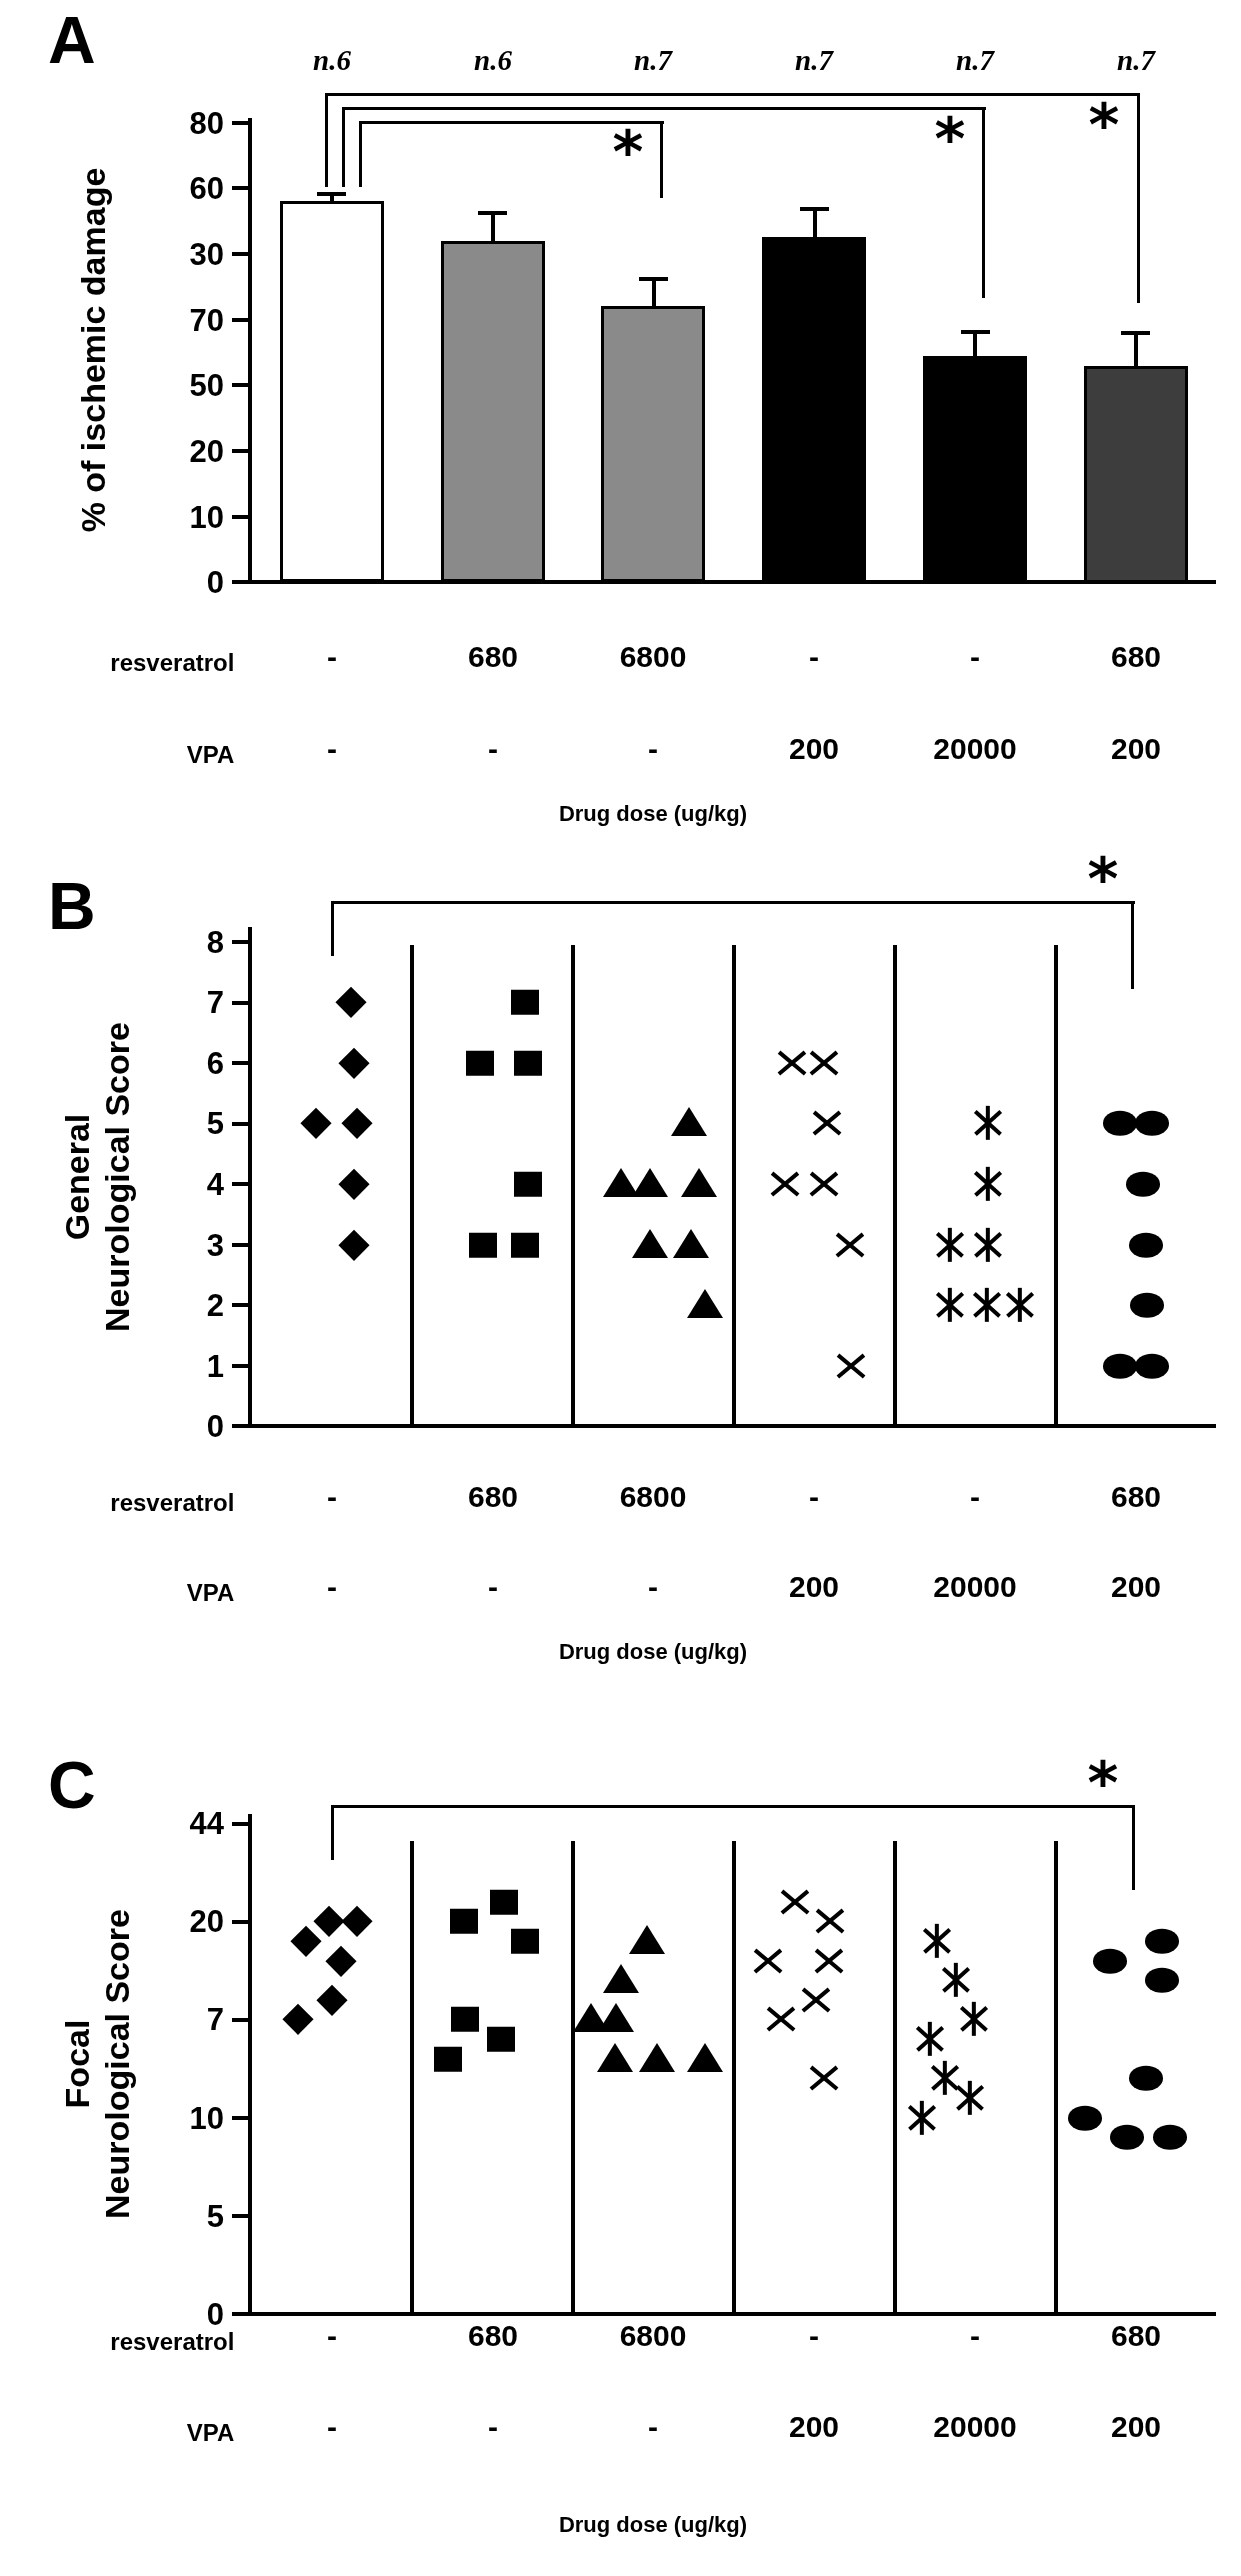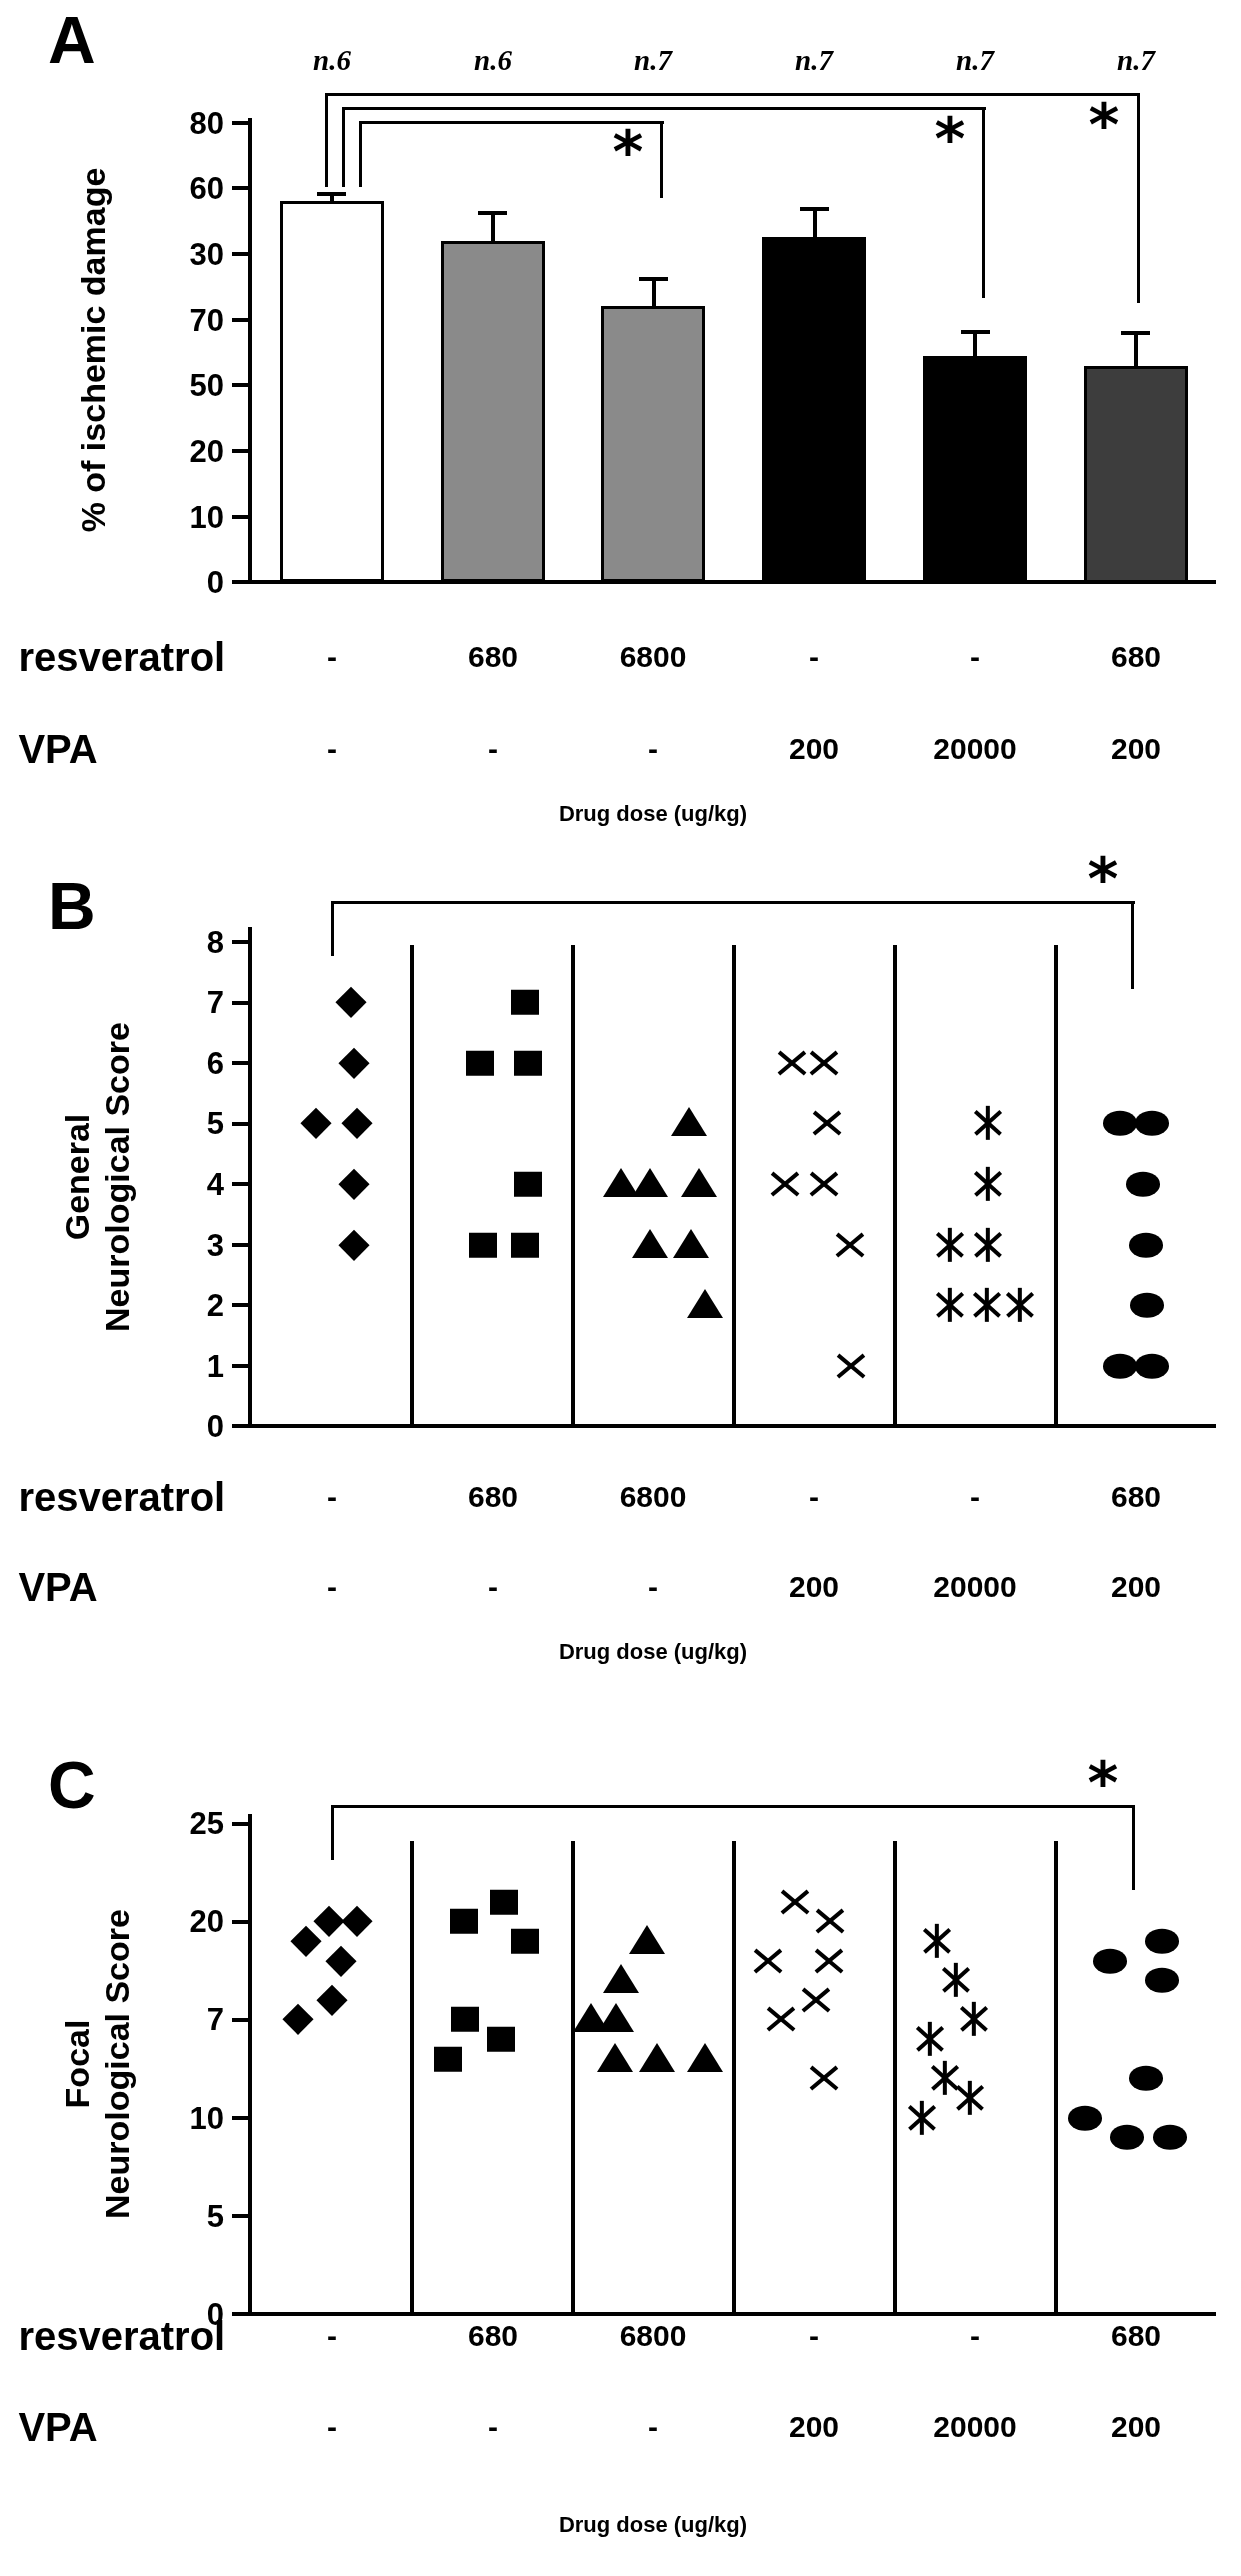--- a/index.html
+++ b/index.html
@@ -7,22 +7,22 @@
        font-family:"Liberation Sans",sans-serif;color:#000;}
   .plab{position:absolute;left:48px;width:98px;font-size:66px;font-weight:bold;line-height:1;}
   .ylab{position:absolute;transform:translate(-50%,-50%) rotate(-90deg);transform-origin:center;
         font-size:34px;font-weight:bold;text-align:center;white-space:pre-line;line-height:1.18;width:735px;}
   .tickline{position:absolute;background:#000;}
   .ticklabel{position:absolute;width:80px;text-align:right;font-size:31px;font-weight:bold;
              transform:translateY(-50%);line-height:1;}
   .nlabel{position:absolute;width:123px;text-align:center;font-size:29px;font-weight:bold;
           font-style:italic;font-family:"Liberation Serif",serif;transform:translateX(-50%);}
   .bar{position:absolute;box-sizing:border-box;border:3.7px solid #000;}
-  .rowlab{position:absolute;left:18.4px;width:216px;font-size:40px;font-weight:bold;
-          transform:translateY(-50%);}
+  .rowlab{position:absolute;left:18.4px;width:216px;text-align:right;font-size:24px;font-weight:bold;
+          transform:translateY(-50%);margin-top:6px;}
   .rowval{position:absolute;width:159px;text-align:center;font-size:30px;font-weight:bold;
           transform:translate(-50%,-50%);}
   .xtitle{position:absolute;width:503px;text-align:center;font-size:22px;font-weight:bold;
           transform:translate(-50%,-50%);}
   .sigline{position:absolute;background:#000;}
   .sigast{position:absolute;font-family:"DejaVu Sans",sans-serif;font-size:59px;font-weight:bold;
           transform:translate(-50%,-50%);line-height:1;}
   .mk{position:absolute;}
   .mk-diamond{width:21.5px;height:21.5px;background:#000;transform:translate(-50%,-50%) rotate(45deg);}
   .mk-square{width:28px;height:24.5px;background:#000;transform:translate(-50%,-50%);}
@@ -234,21 +234,21 @@
         <div class="ticklabel" style="left: 144px; top: 2314px;">0</div>
         <div class="tickline" style="left: 232px; top: 2214px; width: 16px; height: 3.7px;"></div>
         <div class="ticklabel" style="left: 144px; top: 2216px;">5</div>
         <div class="tickline" style="left: 232px; top: 2116px; width: 16px; height: 3.7px;"></div>
         <div class="ticklabel" style="left: 144px; top: 2118px;">10</div>
         <div class="tickline" style="left: 232px; top: 2018px; width: 16px; height: 3.7px;"></div>
         <div class="ticklabel" style="left: 144px; top: 2019px;">7</div>
         <div class="tickline" style="left: 232px; top: 1920px; width: 16px; height: 3.7px;"></div>
         <div class="ticklabel" style="left: 144px; top: 1921px;">20</div>
         <div class="tickline" style="left: 232px; top: 1822px; width: 16px; height: 3.7px;"></div>
-        <div class="ticklabel" style="left: 144px; top: 1823px;">25</div>
+        <div class="ticklabel" style="left: 144px; top: 1823px;">44</div>
         <div class="tickline" style="left: 410px; top: 1841px; width: 3.7px; height: 473px;"></div>
         <div class="tickline" style="left: 571px; top: 1841px; width: 3.7px; height: 473px;"></div>
         <div class="tickline" style="left: 732px; top: 1841px; width: 3.7px; height: 473px;"></div>
         <div class="tickline" style="left: 893px; top: 1841px; width: 3.7px; height: 473px;"></div>
         <div class="tickline" style="left: 1054px; top: 1841px; width: 3.7px; height: 473px;"></div>
         <div class="mk mk-diamond" style="left: 329px; top: 1921px;"></div>
         <div class="mk mk-diamond" style="left: 357px; top: 1921px;"></div>
         <div class="mk mk-diamond" style="left: 306px; top: 1941px;"></div>
         <div class="mk mk-diamond" style="left: 341px; top: 1961px;"></div>
         <div class="mk mk-diamond" style="left: 332px; top: 2000px;"></div>

